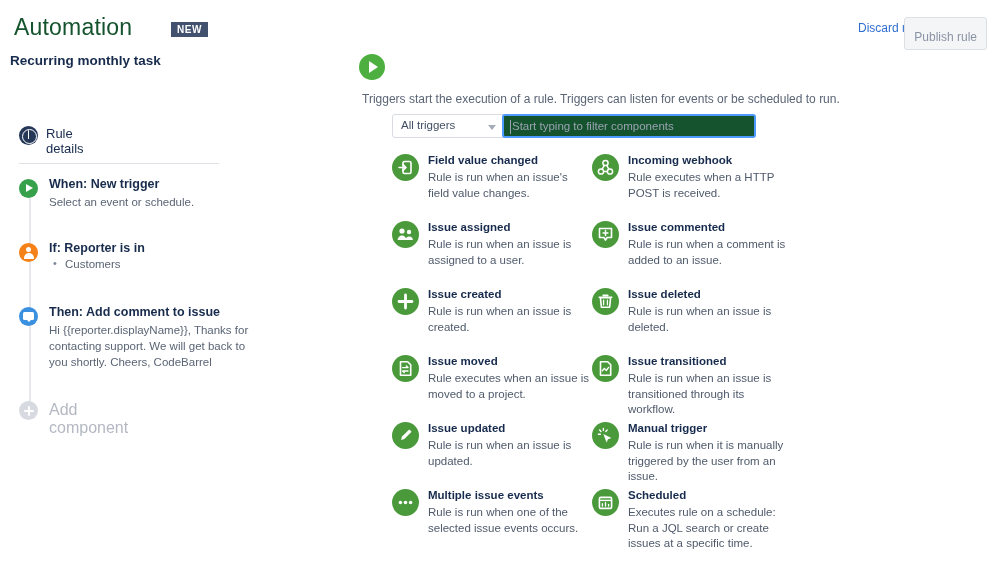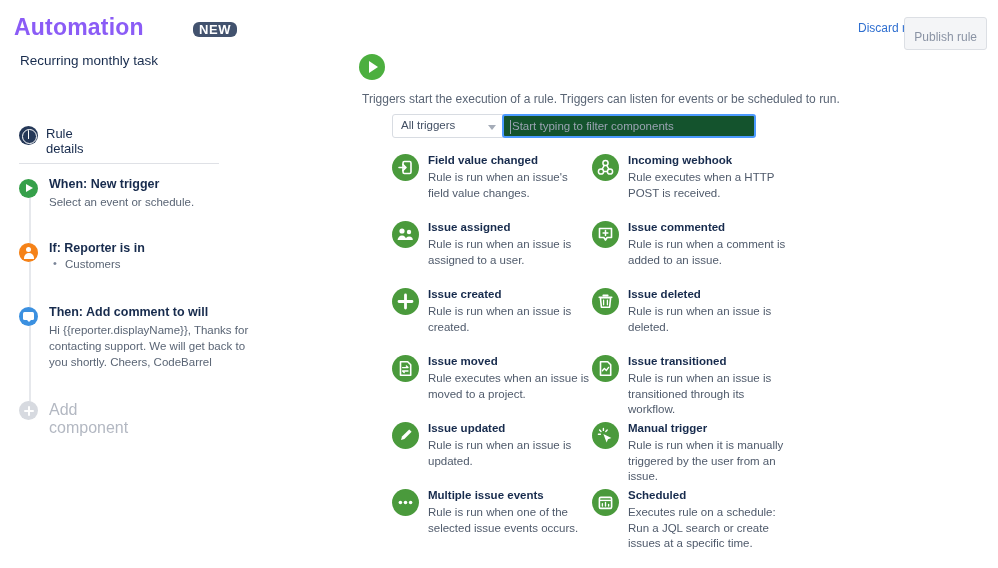--- a/index.html
+++ b/index.html
@@ -10,44 +10,44 @@
     font-family: "Liberation Sans", sans-serif;
     color: #172B4D;
     overflow: hidden;
   }
   .page { position: relative; width: 998px; height: 568px; }
 
   
   .topbar { position: absolute; left: 0; top: 0; width: 998px; height: 52px; }
   .app-title {
     position: absolute; left: 14px; top: 14px;
-    font-size: 23px; font-weight: 700; color: #8b5cf6; letter-spacing: .2px;
+    font-size: 23px; font-weight: 400; color: #14532d; letter-spacing: .2px;
   }
   .new-badge {
-    position: absolute; left: 193px; top: 22px;
+    position: absolute; left: 171px; top: 22px;
     background: #42526E; color: #ffffff;
-    font-size: 13px; font-weight: bold; letter-spacing: .6px;
-    padding: 2px 6px 2px 6px; border-radius: 6px; line-height: 11px;
+    font-size: 10px; font-weight: bold; letter-spacing: .6px;
+    padding: 2px 6px 2px 6px; border-radius: 0; line-height: 11px;
   }
   .discard-link {
     position: absolute; right: 76px; top: 21px;
     font-size: 12px; color: #2f6fd0; cursor: pointer; white-space: nowrap;
   }
   .publish-btn {
     position: absolute; right: 11px; top: 17px;
     font-size: 12px; color: #8a93a4;
     background: #f4f5f7; border: 1px solid #dcdfe4; border-radius: 3px;
     padding: 12px 9px 5px 9px; line-height: 14px; cursor: default;
   }
 
   
   .sidebar { position: absolute; left: 0; top: 46px; width: 340px; height: 522px; }
   .rule-name {
-    position: absolute; left: 20px; top: 7px;
-    font-size: 13.5px; font-weight: normal; color: #172B4D;
+    position: absolute; left: 10px; top: 7px;
+    font-size: 13.5px; font-weight: bold; color: #172B4D;
   }
   .rule-details-row { position: absolute; left: 19px; top: 80px; }
   .rd-icon {
     position: absolute; left: 0; top: 0; width: 19px; height: 19px;
     border-radius: 50%; background: #253858;
   }
   .rd-icon::before {
     content:""; position:absolute; left:3px; top:3px; width:13px; height:13px;
     border: 1.2px solid #ffffff; border-radius: 50%;
   }
@@ -185,21 +185,21 @@
     </div>
 
     <div class="step" style="top:197px">
       <div class="step-icon ic-orange glyph-person"></div>
       <div class="step-title">If: Reporter is in</div>
       <div class="step-bullet">Customers</div>
     </div>
 
     <div class="step" style="top:261px">
       <div class="step-icon ic-blue glyph-comment"></div>
-      <div class="step-title">Then: Add comment to will</div>
+      <div class="step-title">Then: Add comment to issue</div>
       <div class="step-desc">Hi {{reporter.displayName}}, Thanks for contacting support. We will get back to you shortly. Cheers, CodeBarrel</div>
     </div>
 
     <div class="add-component">
       <div class="step-icon ic-grey glyph-plus"></div>
       <div class="add-label">Add component</div>
     </div>
   </div>
 
   <div class="panel">

